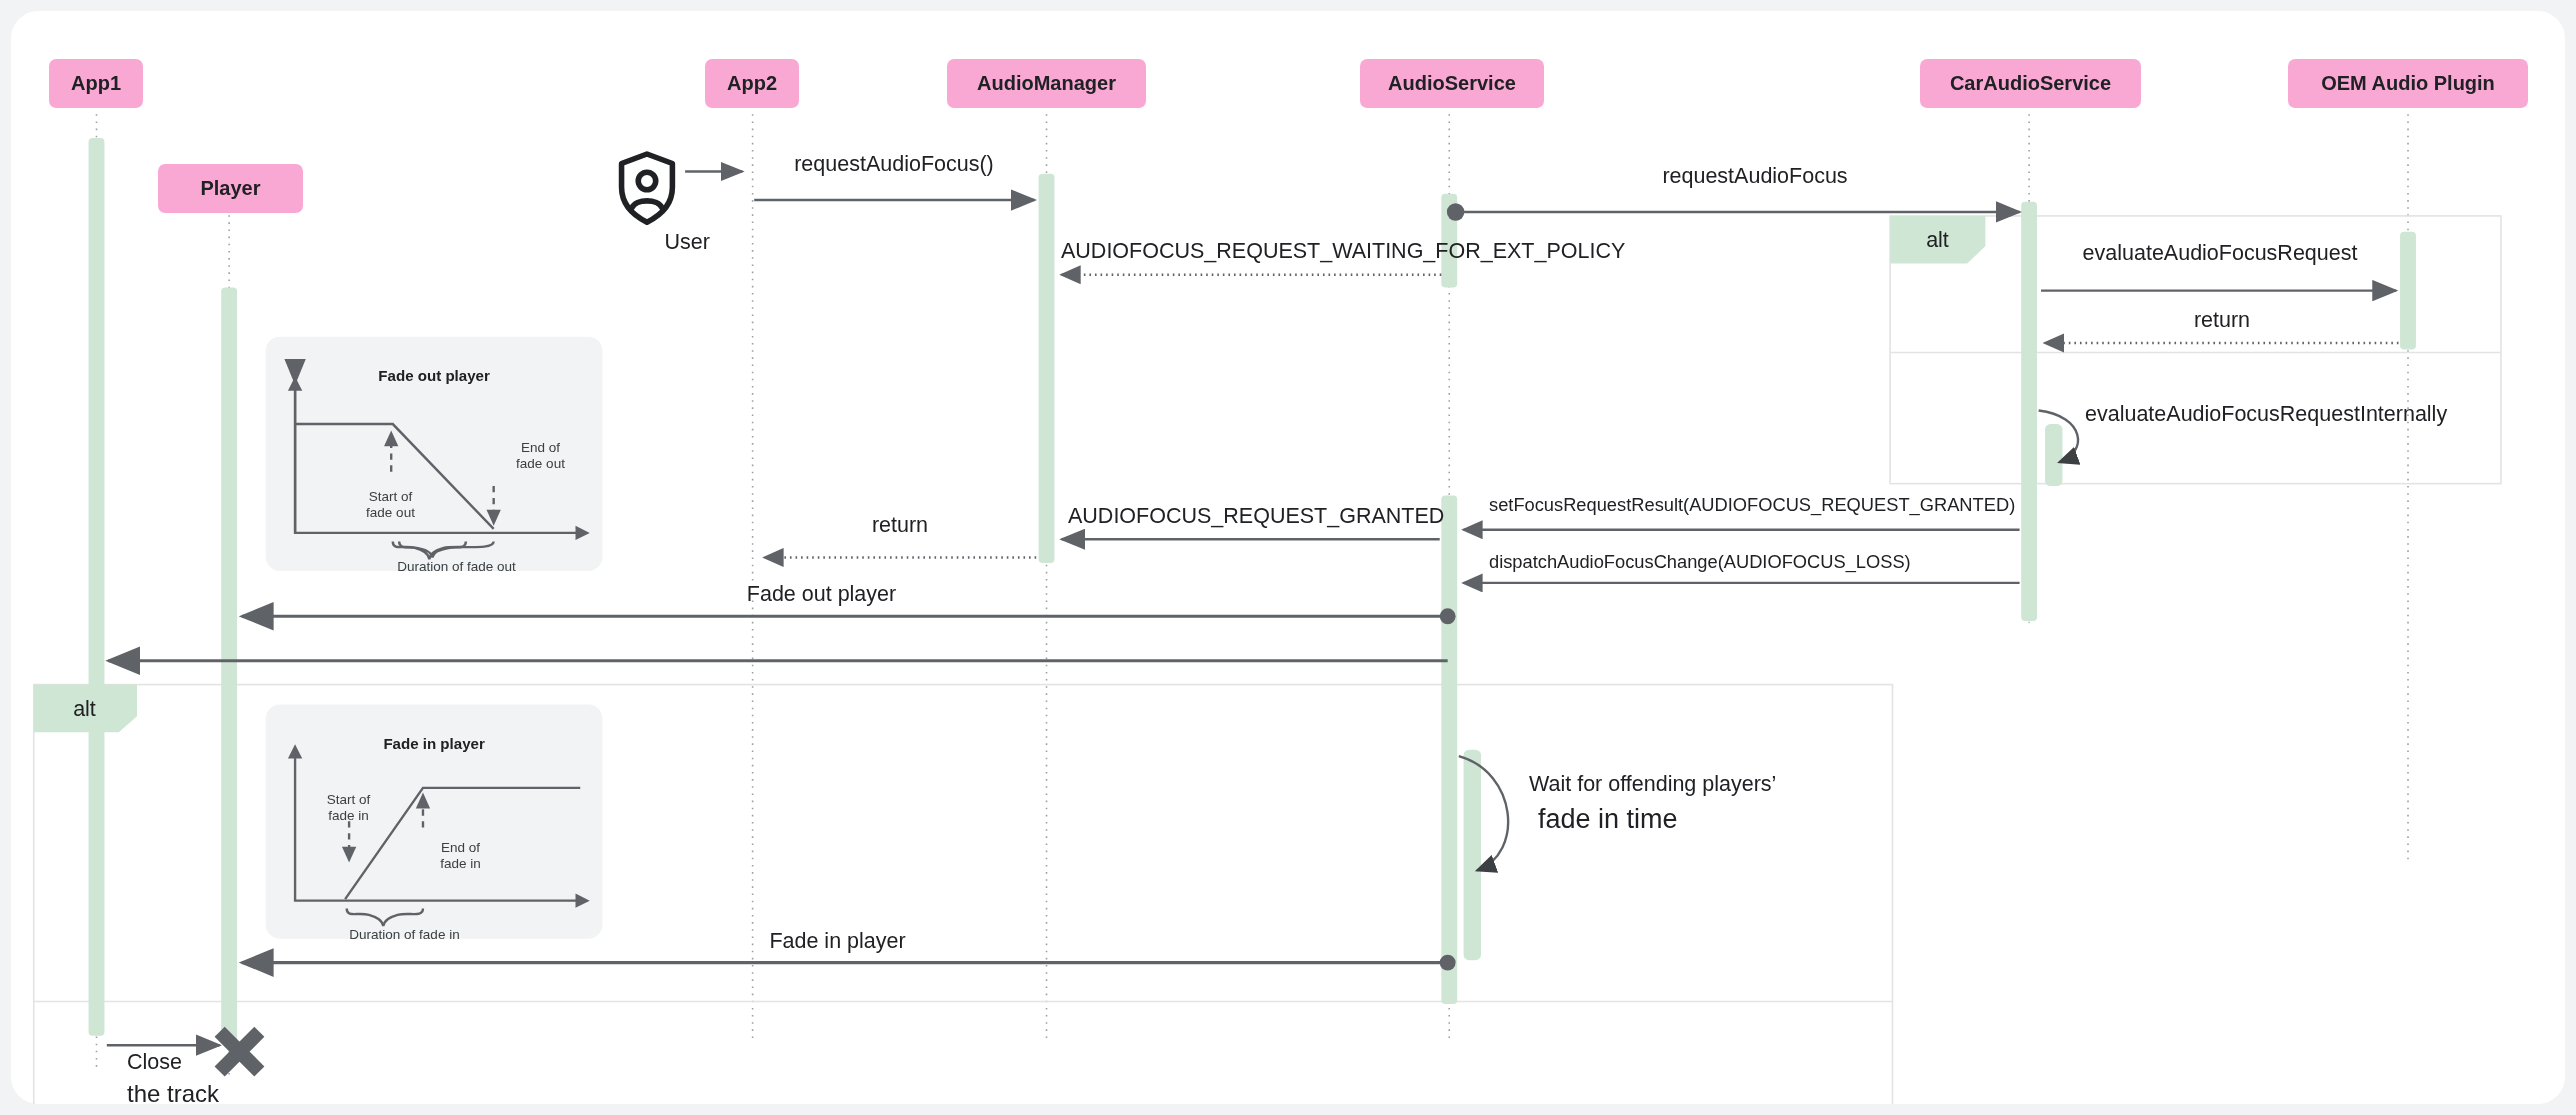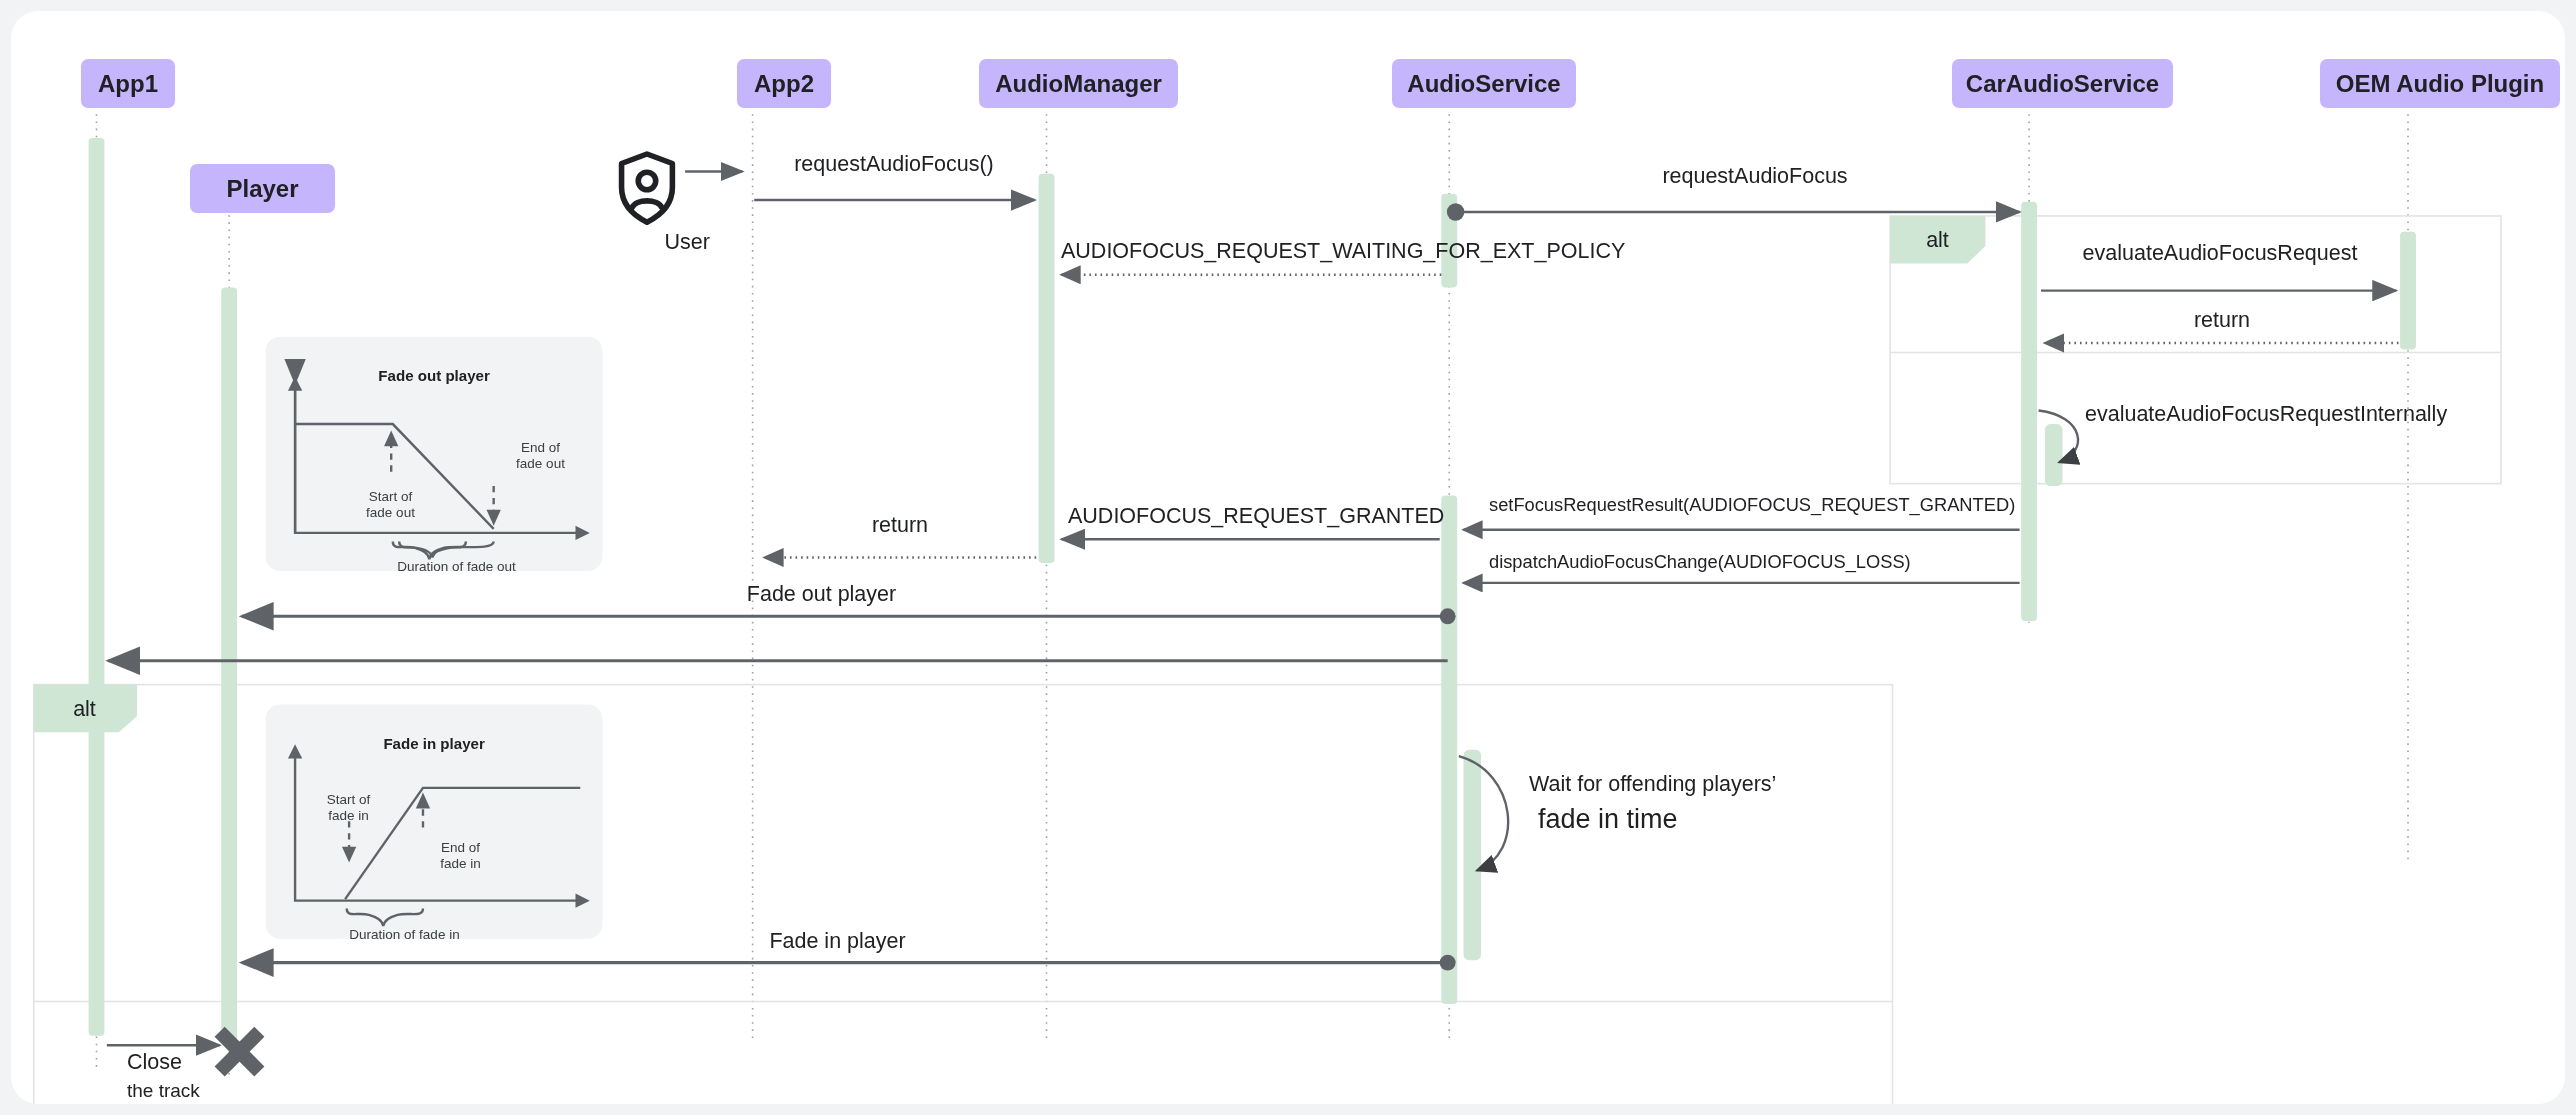--- a/index.html
+++ b/index.html
@@ -11,23 +11,23 @@
   }
   #canvas{
     position:absolute;left:11px;top:11px;
     width:2554px;height:1093px;
     background:#ffffff;border-radius:27px;
   }
   #diagram{position:absolute;left:0;top:0;width:2554px;height:1093px;}
   .lbl{position:absolute;color:#202124;white-space:pre;}
   .msg{font-size:21.5px;text-align:center;}
   .hdrbox{
-    position:absolute;background:#c4b5fd;border-radius:7.2px;
+    position:absolute;background:#f9a8d4;border-radius:7.2px;
     display:flex;align-items:center;justify-content:center;
-    font-size:24px;font-weight:bold;color:#202124;white-space:nowrap;margin-left:32px;
+    font-size:20px;font-weight:bold;color:#202124;white-space:nowrap;
   }
   .ctitle{position:absolute;font-size:19px;font-weight:bold;color:#202124;text-align:center;white-space:nowrap;}
   .cnote{position:absolute;font-size:13.5px;color:#3c4043;text-align:center;line-height:1.22;white-space:pre;}
   .fragtab{position:absolute;background:#cfe6d4;color:#202124;
     font-size:21.5px;display:flex;align-items:center;padding-left:20.7px;
     box-sizing:border-box;}
   .usericon{position:absolute;}
   .uname{position:absolute;font-size:21.5px;color:#202124;text-align:center;}
 </style>
 </head>
@@ -222,21 +222,21 @@
 
   <div class="lbl msg" style="left:620px;top:571px;width:381px;">Fade out player</div>
 
 
   <div class="lbl" style="left:1518px;top:761px;width:334px;font-size:21.5px;text-align:left;">Wait for offending players’</div>
   <div class="lbl" style="left:1527px;top:793px;width:334px;font-size:27px;text-align:left;">fade in time</div>
 
   <div class="lbl msg" style="left:636px;top:918px;width:381px;">Fade in player</div>
 
   <div class="lbl" style="left:116px;top:1039px;width:159px;font-size:21.5px;text-align:left;">Close</div>
-  <div class="lbl" style="left:116px;top:1069px;width:191px;font-size:19px;text-align:left;">the track</div>
+  <div class="lbl" style="left:116px;top:1069px;width:191px;font-size:24px;text-align:left;">the track</div>
 
   <div class="cnote" style="left:316px;top:478px;width:127px;">Start of
 fade out</div>
   <div class="cnote" style="left:477px;top:429px;width:105px;">End of
 fade out</div>
   <div class="cnote" style="left:342px;top:548px;width:207px;">Duration of fade out</div>
 
   <div class="cnote" style="left:278px;top:781px;width:119px;">Start of
 fade in</div>
   <div class="cnote" style="left:397px;top:829px;width:105px;">End of

